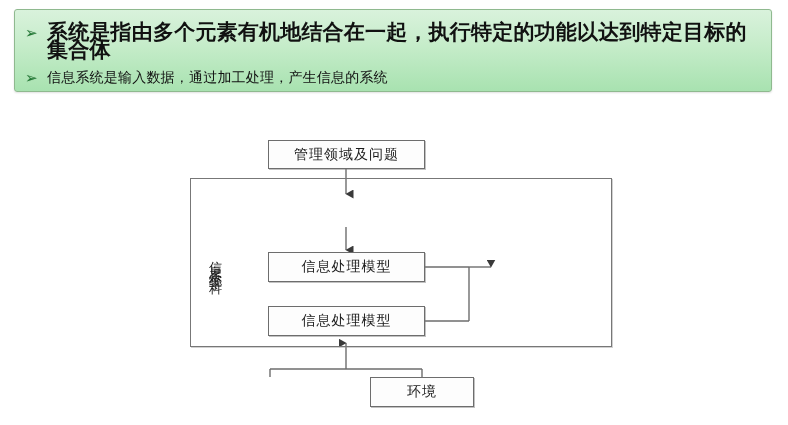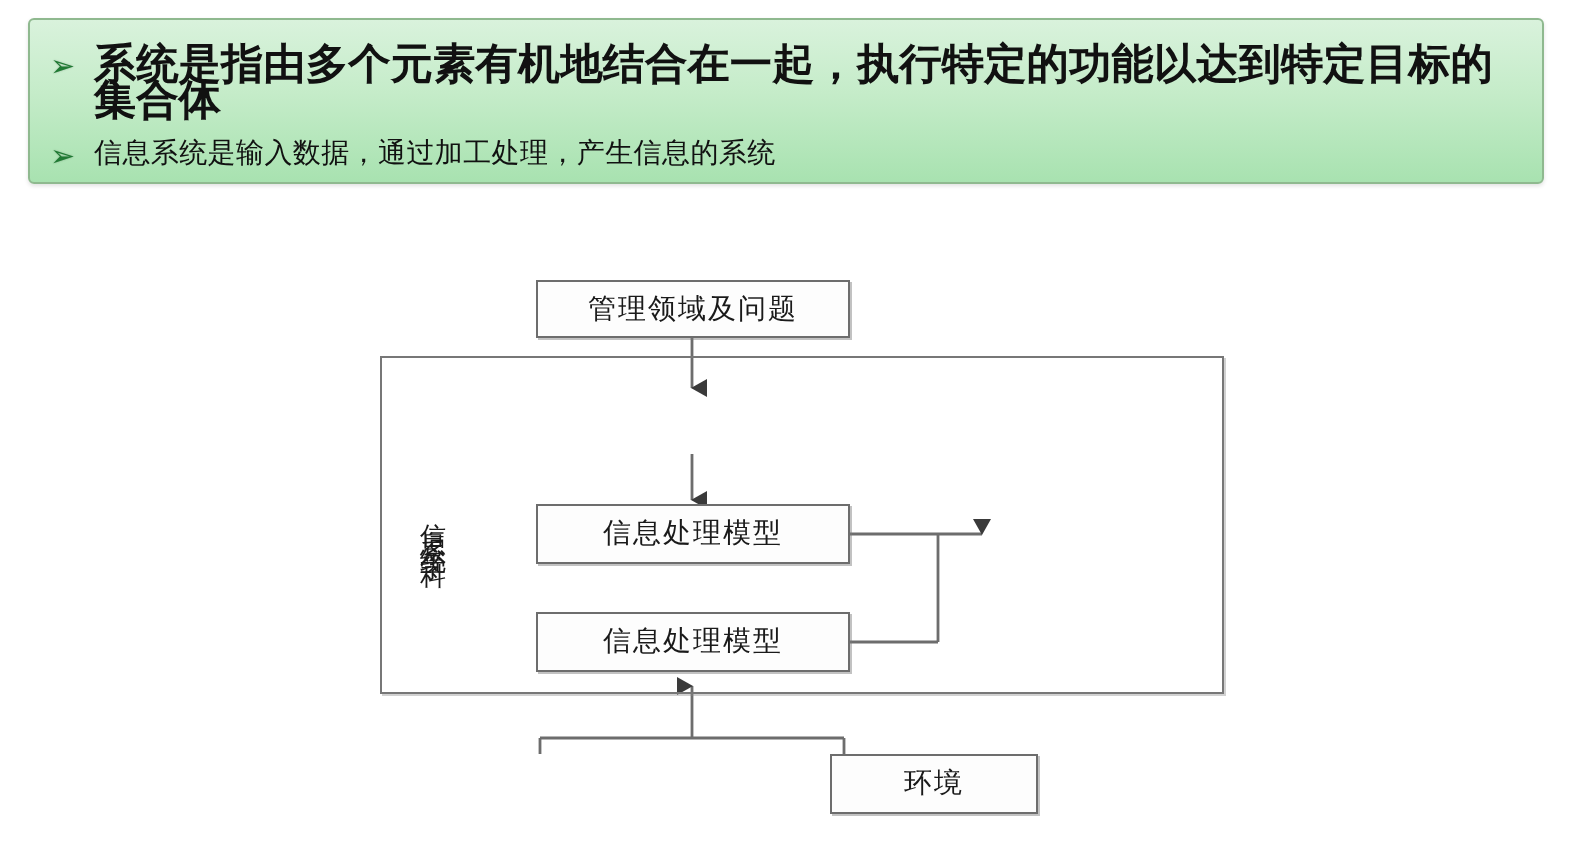--- a/index.html
+++ b/index.html
@@ -169,15 +169,15 @@
 
   <div class="node" style="left:266px; top:140px; width:157px; height:29px;">管理领域及问题</div>
 
 
   <div class="node" style="left:266px; top:252px; width:157px; height:30px;">信息处理模型</div>
 
   <div class="node" style="left:266px; top:306px; width:157px; height:30px;">信息处理模型</div>
 
 
 
-  <div class="node" style="left:368px; top:377px; width:104px; height:30px;margin-left:45px;">环境</div>
+  <div class="node" style="left:368px; top:377px; width:104px; height:30px;">环境</div>
 
 </div>
 
 </body></html>

